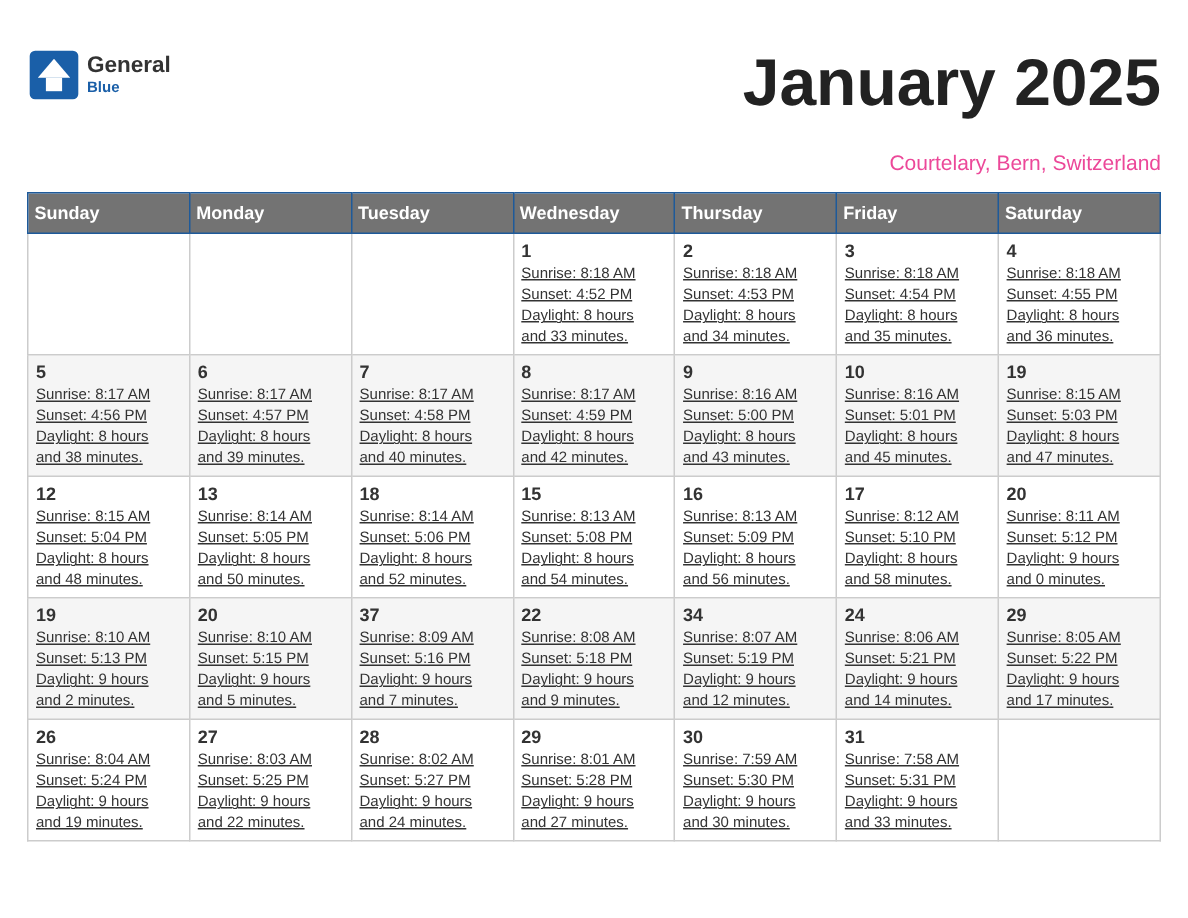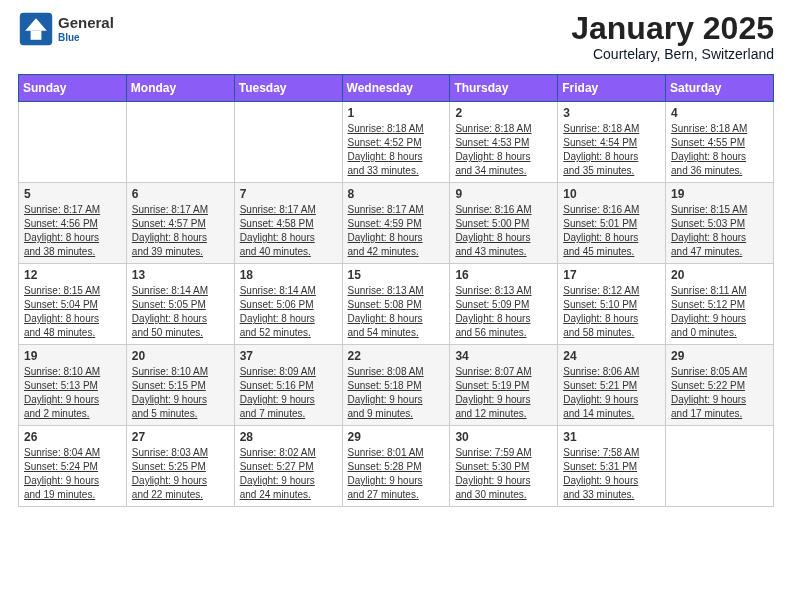--- a/index.html
+++ b/index.html
@@ -5,21 +5,21 @@
     * { box-sizing: border-box; margin: 0; padding: 0; }
     body {
       font-family: Arial, sans-serif;
       background: #fff;
       width: 792px;
       min-height: 612px;
       padding: 0;
     }
     .page {
       width: 792px;
-      padding: 11px 18px 18px 18px;
+      padding: 32px 18px 18px 18px;
       background: #fff;
     }
     .header {
       display: flex;
       align-items: flex-start;
       justify-content: space-between;
       margin-bottom: 12px;
     }
     .logo {
       display: flex;
@@ -43,36 +43,37 @@
     }
     .logo-icon {
       width: 36px;
       height: 36px;
       margin-right: 4px;
     }
     .title-block {
       text-align: right;
     }
     .month-title {
-      font-size: 32px;
+      font-size: 44px;
       font-weight: bold;
       color: #222;
       line-height: 1.1;
     }
     .location {
       font-size: 14px;
-      color: #0f172a;
+      color: #ec4899;
+      margin-top: 20px;
     }
     .calendar {
       width: 100%;
       border-collapse: collapse;
       border: 1px solid #ccc;
     }
     .calendar th {
-      background: #8b5cf6;
+      background: #737373;
       color: #fff;
       font-size: 12px;
       font-weight: bold;
       padding: 6px 4px;
       text-align: left;
       border: 1px solid #1e5a9a;
     }
     .calendar td {
       vertical-align: top;
       border: 1px solid #ccc;

